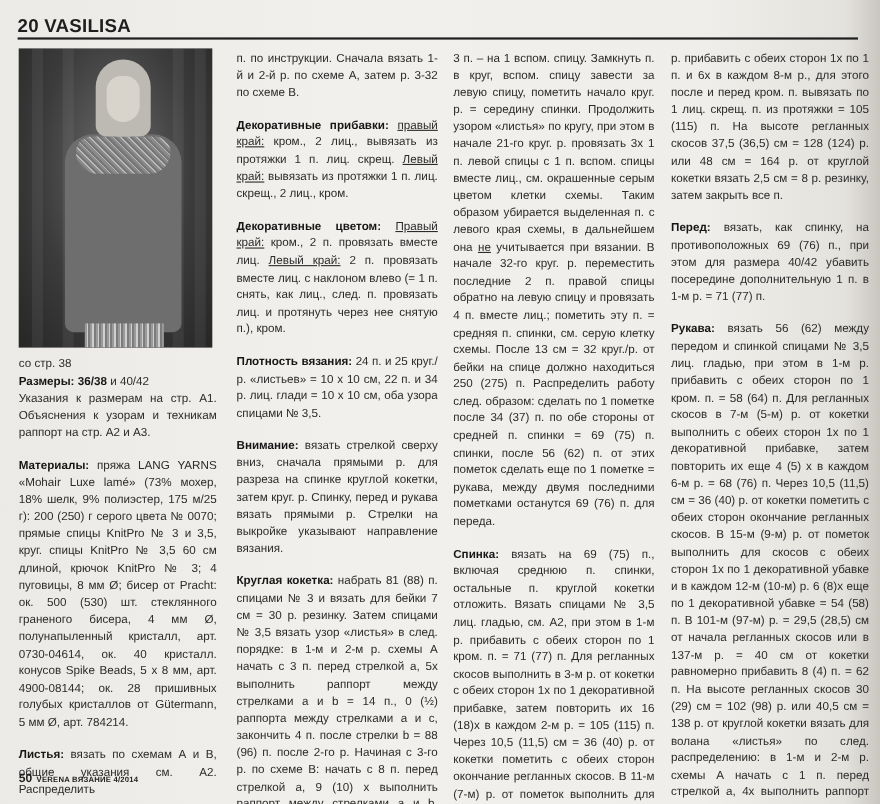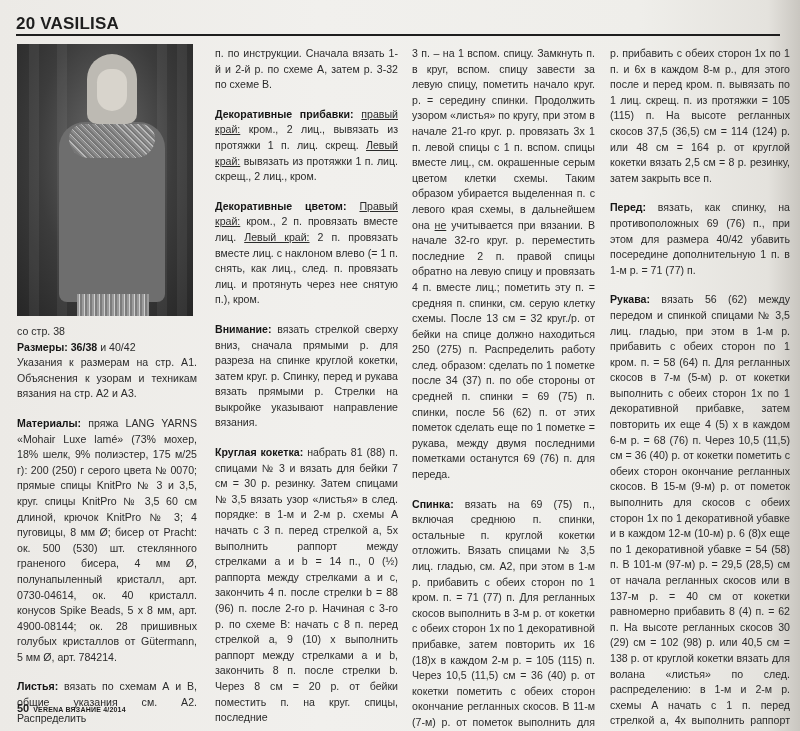--- a/index.html
+++ b/index.html
@@ -66,40 +66,41 @@
     <div class="yoke"></div>
     <div class="pants"></div>
     <div class="neck"></div>
     <div class="hair"></div>
     <div class="face"></div>
   </div>
 
   <div class="col c1">
     <p class="nospace">со стр. 38</p>
     <p class="nospace"><b>Размеры:</b> <b>36/38</b><span> и 40/42</span></p>
-    <p>Указания к размерам на стр. А1. Объяснения к узорам и техникам вязания на стр. А2 и А3.</p>
+    <p>Указания к размерам на стр. А1. Объяснения к узорам и техникам раппорт на стр. А2 и А3.</p>
     <p><b>Материалы:</b><span> пряжа LANG YARNS «Mohair Luxe lamé» (73% мохер, 18% шелк, 9% полиэстер, 175 м/25 г): 200 (250) г серого цвета № 0070; прямые спицы KnitPro № 3 и 3,5, круг. спицы KnitPro № 3,5 60 см длиной, крючок KnitPro № 3; 4 пуговицы, 8 мм Ø; бисер от Pracht: ок. 500 (530) шт. стеклянного граненого бисера, 4 мм Ø, полунапыленный кристалл, арт. 0730-04614, ок. 40 кристалл. конусов Spike Beads, 5 x 8 мм, арт. 4900-08144; ок. 28 пришивных голубых кристаллов от Gütermann, 5 мм Ø, арт. 784214.</span></p>
     <p><b>Листья:</b><span> вязать по схемам А и В, общие указания см. А2. Распределить</span></p>
   </div>
 
   <div class="col c2">
     <p>п. по инструкции. Сначала вязать 1-й и 2-й р. по схеме А, затем р. 3-32 по схеме В.</p>
     <p><b>Декоративные прибавки:</b> <u>правый край:</u><span> кром., 2 лиц., вывязать из протяжки 1 п. лиц. скрещ. </span><u>Левый край:</u><span> вывязать из протяжки 1 п. лиц. скрещ., 2 лиц., кром.</span></p>
     <p><b>Декоративные цветом:</b> <u>Правый край:</u><span> кром., 2 п. провязать вместе лиц. </span><u>Левый край:</u><span> 2 п. провязать вместе лиц. с наклоном влево (= 1 п. снять, как лиц., след. п. провязать лиц. и протянуть через нее снятую п.), кром.</span></p>
+    <p><b>Плотность вязания:</b><span> 24 п. и 25 круг./р. «листьев» = 10 x 10 см, 22 п. и 34 р. лиц. глади = 10 x 10 см, оба узора спицами № 3,5.</span></p>
     <p><b>Внимание:</b><span> вязать стрелкой сверху вниз, сначала прямыми р. для разреза на спинке круглой кокетки, затем круг. р. Спинку, перед и рукава вязать прямыми р. Стрелки на выкройке указывают направление вязания.</span></p>
     <p><b>Круглая кокетка:</b><span> набрать 81 (88) п. спицами № 3 и вязать для бейки 7 см = 30 р. резинку. Затем спицами № 3,5 вязать узор «листья» в след. порядке: в 1-м и 2-м р. схемы А начать с 3 п. перед стрелкой а, 5х выполнить раппорт между стрелками а и b = 14 п., 0 (½) раппорта между стрелками а и с, закончить 4 п. после стрелки b = 88 (96) п. после 2-го р. Начиная с 3-го р. по схеме В: начать с 8 п. перед стрелкой а, 9 (10) х выполнить раппорт между стрелками а и b, закончить 8 п. после стрелки b. Через 8 см = 20 р. от бейки поместить п. на круг. спицы, последние</span></p>
   </div>
 
   <div class="col c3">
     <p><span>3 п. – на 1 вспом. спицу. Замкнуть п. в круг, вспом. спицу завести за левую спицу, пометить начало круг. р. = середину спинки. Продолжить узором «листья» по кругу, при этом в начале 21-го круг. р. провязать 3х 1 п. левой спицы с 1 п. вспом. спицы вместе лиц., см. окрашенные серым цветом клетки схемы. Таким образом убирается выделенная п. с левого края схемы, в дальнейшем она </span><u>не</u><span> учитывается при вязании. В начале 32-го круг. р. переместить последние 2 п. правой спицы обратно на левую спицу и провязать 4 п. вместе лиц.; пометить эту п. = средняя п. спинки, см. серую клетку схемы. После 13 см = 32 круг./р. от бейки на спице должно находиться 250 (275) п. Распределить работу след. образом: сделать по 1 пометке после 34 (37) п. по обе стороны от средней п. спинки = 69 (75) п. спинки, после 56 (62) п. от этих пометок сделать еще по 1 пометке = рукава, между двумя последними пометками останутся 69 (76) п. для переда.</span></p>
     <p><b>Спинка:</b><span> вязать на 69 (75) п., включая среднюю п. спинки, остальные п. круглой кокетки отложить. Вязать спицами № 3,5 лиц. гладью, см. А2, при этом в 1-м р. прибавить с обеих сторон по 1 кром. п. = 71 (77) п. Для регланных скосов выполнить в 3-м р. от кокетки с обеих сторон 1х по 1 декоративной прибавке, затем повторить их 16 (18)х в каждом 2-м р. = 105 (115) п. Через 10,5 (11,5) см = 36 (40) р. от кокетки пометить с обеих сторон окончание регланных скосов. В 11-м (7-м) р. от пометок выполнить для боковых скосов с обеих сторон 1х по 1 декоративной убавке и повторить их еще 6х в каждом 8-м р. = 91 (101) п. В след. 10-м</span></p>
   </div>
 
   <div class="col c4">
-    <p>р. прибавить с обеих сторон 1х по 1 п. и 6х в каждом 8-м р., для этого после и перед кром. п. вывязать по 1 лиц. скрещ. п. из протяжки = 105 (115) п. На высоте регланных скосов 37,5 (36,5) см = 114 (124) р. или 48 см = 164 р. от круглой кокетки вязать 2,5 см = 8 р. резинку, затем закрыть все п.</p>
+    <p>р. прибавить с обеих сторон 1х по 1 п. и 6х в каждом 8-м р., для этого после и перед кром. п. вывязать по 1 лиц. скрещ. п. из протяжки = 105 (115) п. На высоте регланных скосов 37,5 (36,5) см = 128 (124) р. или 48 см = 164 р. от круглой кокетки вязать 2,5 см = 8 р. резинку, затем закрыть все п.</p>
     <p><b>Перед:</b><span> вязать, как спинку, на противоположных 69 (76) п., при этом для размера 40/42 убавить посередине дополнительную 1 п. в 1-м р. = 71 (77) п.</span></p>
     <p><b>Рукава:</b><span> вязать 56 (62) между передом и спинкой спицами № 3,5 лиц. гладью, при этом в 1-м р. прибавить с обеих сторон по 1 кром. п. = 58 (64) п. Для регланных скосов в 7-м (5-м) р. от кокетки выполнить с обеих сторон 1х по 1 декоративной прибавке, затем повторить их еще 4 (5) х в каждом 6-м р. = 68 (76) п. Через 10,5 (11,5) см = 36 (40) р. от кокетки пометить с обеих сторон окончание регланных скосов. В 15-м (9-м) р. от пометок выполнить для скосов с обеих сторон 1х по 1 декоративной убавке и в каждом 12-м (10-м) р. 6 (8)х еще по 1 декоративной убавке = 54 (58) п. В 101-м (97-м) р. = 29,5 (28,5) см от начала регланных скосов или в 137-м р. = 40 см от кокетки равномерно прибавить 8 (4) п. = 62 п. На высоте регланных скосов 30 (29) см = 102 (98) р. или 40,5 см = 138 р. от круглой кокетки вязать для волана «листья» по след. распределению: в 1-м и 2-м р. схемы А начать с 1 п. перед стрелкой а, 4х выполнить раппорт между стрелками а и b, закончить 2 п. после стрелки b = 68 п. после 2-го р. 3-й р. вязать по схеме В, начав с 6 п. между стрелками с и а, выполнить</span></p>
   </div>
 
   <div class="footer">
     <span>50</span><span class="mag">VERENA ВЯЗАНИЕ 4/2014</span>
   </div>
 </div>
 
 </body></html>

